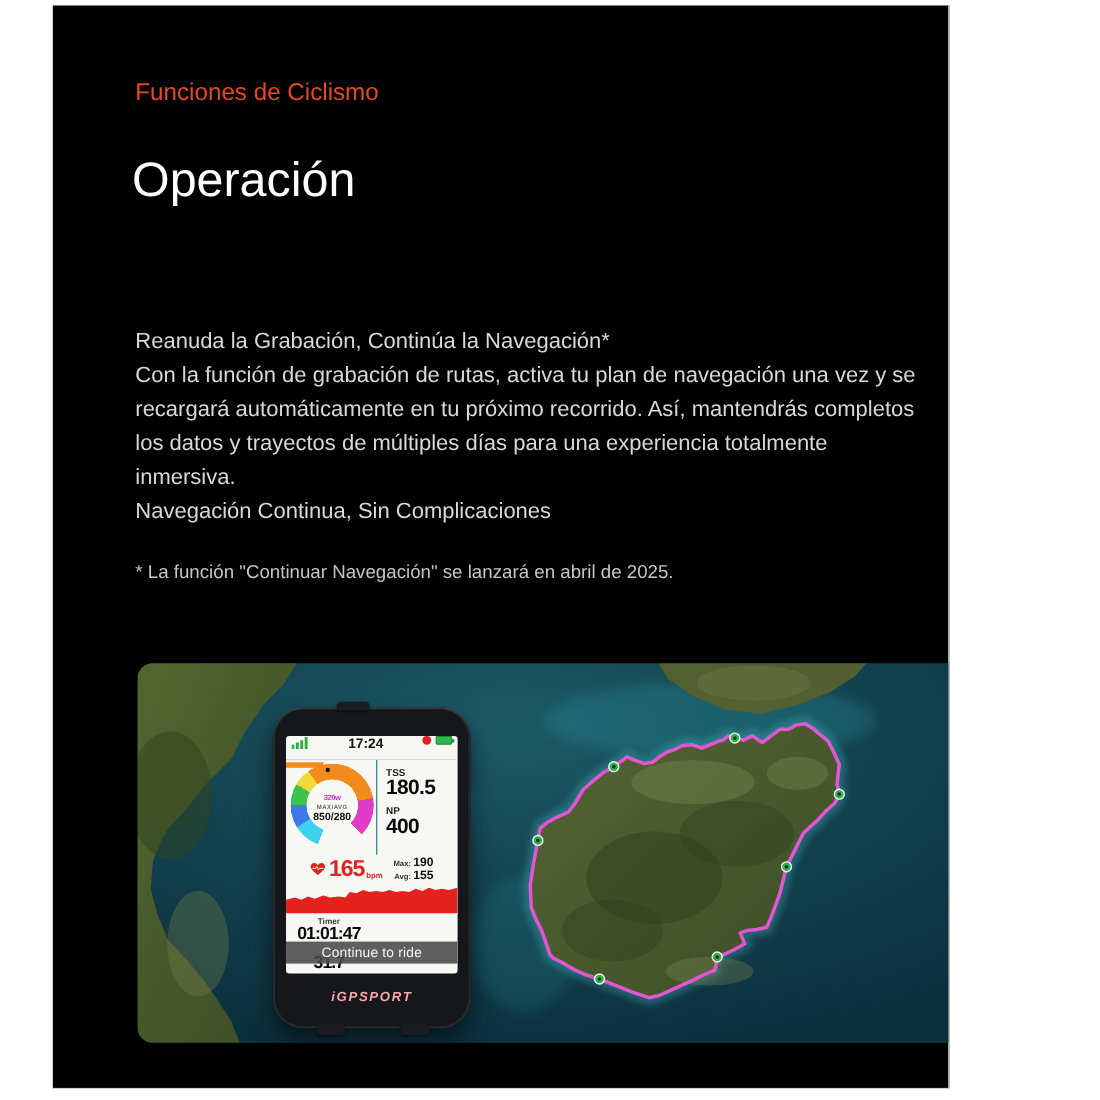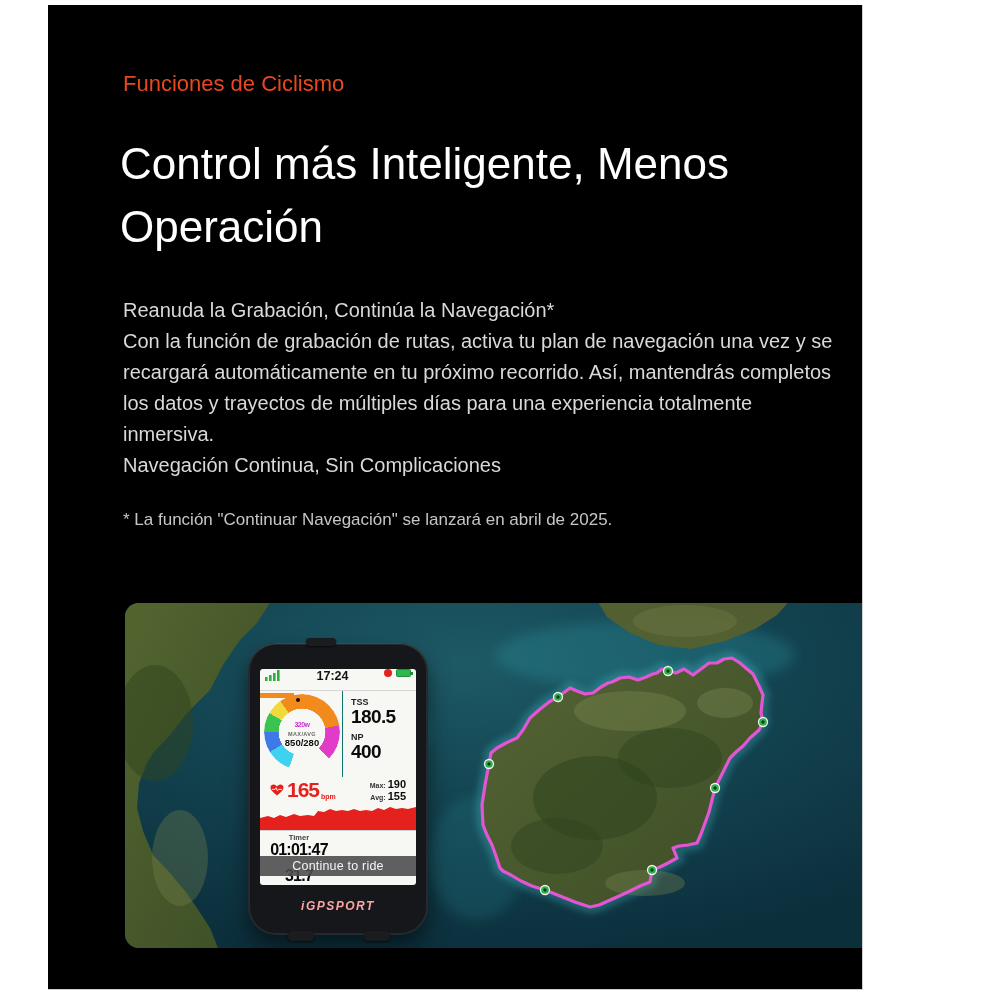--- a/index.html
+++ b/index.html
@@ -43,21 +43,21 @@
   .needle { position:absolute; left:36px; top:7px; width:4px; height:4px; background:#111; border-radius:50%; }
   .gauge-text { position:absolute; left:0; top:24px; width:84px; text-align:center; line-height:1.05; }
   .gauge-text .pw { font-size:14px; font-weight:700; color:#cf2fd2; letter-spacing:-.5px; }
   .gauge-text .pw span { font-size:7px; font-weight:700; }
   .gauge-text .rl { font-size:5.5px; color:#666; font-weight:700; margin-top:2px; letter-spacing:.4px; }
   .gauge-text .rv { font-size:9.5px; font-weight:700; color:#0d0d0d; }
   .tsscell { flex:1; border-left:1px solid #0f766e; padding:6px 0 0 8px; }
   .mlabel { font-size:9px; font-weight:700; color:#1c1c1c; }
   .mvalue { font-size:19px; font-weight:700; color:#0a0a0a; letter-spacing:-.6px; line-height:1.05; margin-bottom:5px; }
 
-  .hrrow { height:26px; display:flex; align-items:center; padding:0 10px; }
+  .hrrow { height:26px; display:flex; align-items:center; padding:0 22px; }
   .hr-val { font-size:21px; font-weight:700; color:#e5211d; letter-spacing:-1px; line-height:1; margin-left:3px; }
   .hr-unit { font-size:7px; color:#e5211d; font-weight:700; align-self:flex-end; margin:0 0 2px 2px; }
   .maxavg { margin-left:auto; text-align:right; line-height:1.1; }
   .maxavg .row { display:flex; justify-content:flex-end; align-items:baseline; gap:2px; }
   .maxavg .l { font-size:7px; font-weight:700; color:#333; }
   .maxavg .v { font-size:11px; font-weight:700; color:#0b0b0b; }
 
   .chart { height:28px; }
   .chart svg { display:block; width:100%; height:100%; }
 
@@ -71,21 +71,20 @@
            color:#f4f4f4; font-size:12.5px; display:flex; align-items:center; justify-content:center; letter-spacing:.2px; }
 </style>
 </head>
 <body>
 
 <div class="panel">
 
   <div class="eyebrow" style="color: rgb(232, 72, 31);">Funciones de Ciclismo</div>
 
   <div class="title">
-    <div>Control más Inteligente, Menos</div>
     <div>Operación</div>
   </div>
 
   <div class="intro">
     <div>Reanuda la Grabación, Continúa la Navegación*</div>
     <div>Con la función de grabación de rutas, activa tu plan de navegación una vez y se</div>
     <div>recargará automáticamente en tu próximo recorrido. Así, mantendrás completos</div>
     <div>los datos y trayectos de múltiples días para una experiencia totalmente</div>
     <div>inmersiva.</div>
     <div>Navegación Continua, Sin Complicaciones</div>

